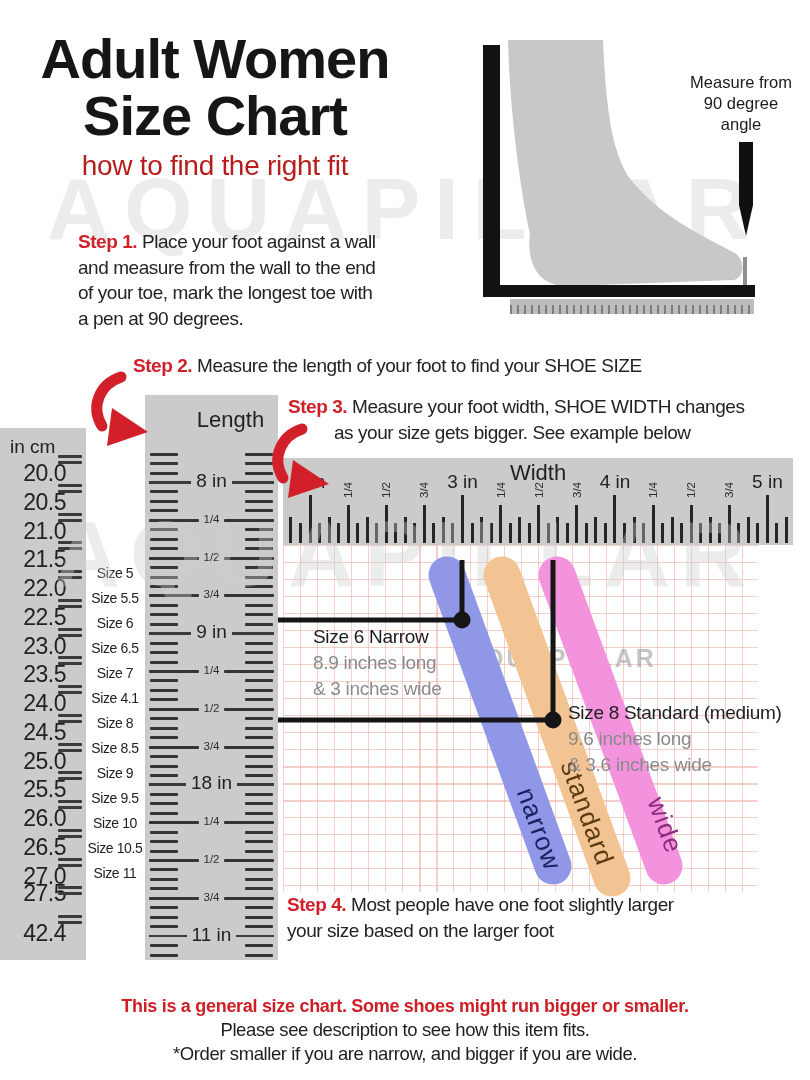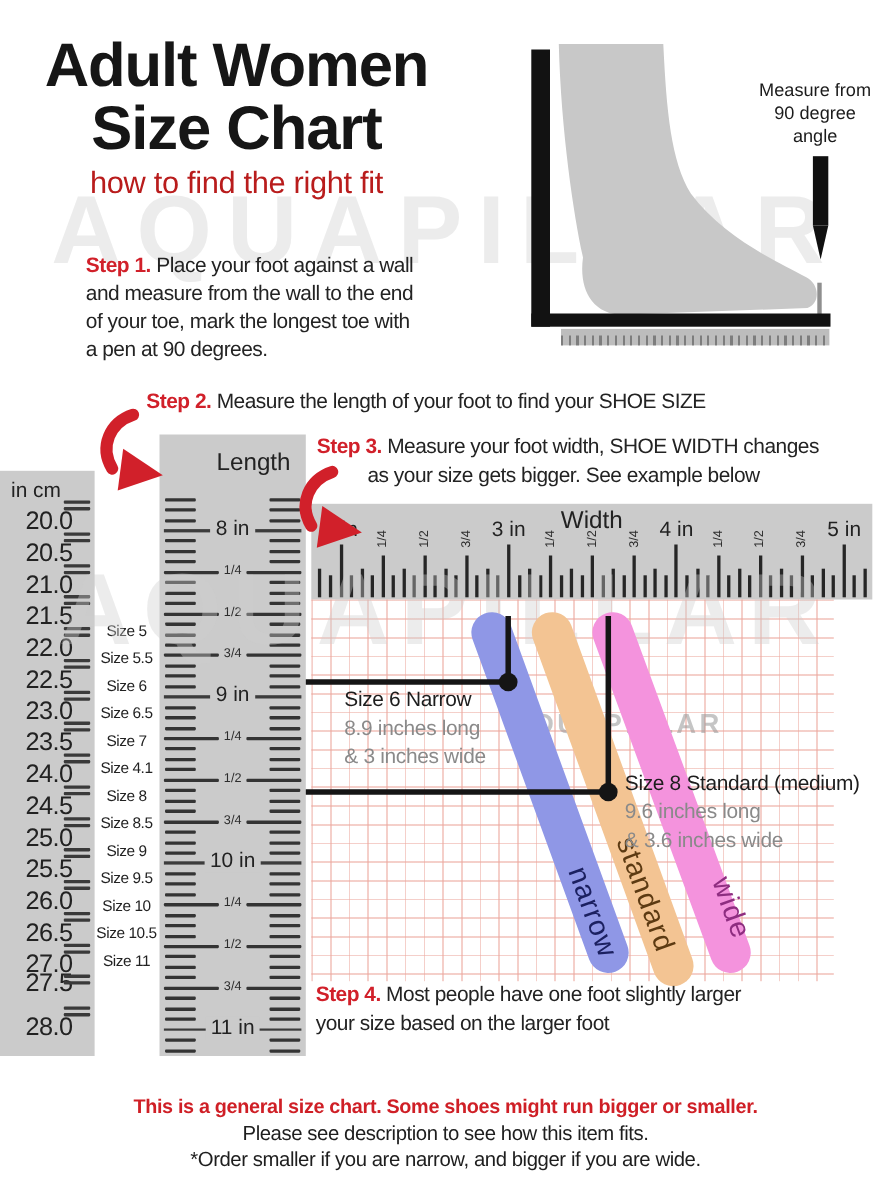--- a/index.html
+++ b/index.html
@@ -183,21 +183,21 @@
       <div class="cm-dash" style="top: 378px;"></div>
       <div class="cm-val" style="top: 405.75px;">26.5</div>
       <div class="cm-dash" style="top: 400.75px;"></div>
       <div class="cm-dash" style="top: 406.75px;"></div>
       <div class="cm-val" style="top: 434.5px;">27.0</div>
       <div class="cm-dash" style="top: 429.5px;"></div>
       <div class="cm-dash" style="top: 435.5px;"></div>
       <div class="cm-val" style="top: 452px;">27.5</div>
       <div class="cm-dash" style="top: 458.25px;"></div>
       <div class="cm-dash" style="top: 464.25px;"></div>
-      <div class="cm-val" style="top: 492px;">28.0</div>
+      <div class="cm-val" style="top: 492px;">42.4</div>
       <div class="cm-dash" style="top: 487px;"></div>
       <div class="cm-dash" style="top: 493px;"></div>
     </div>
 
   <div class="abs sizes-col" id="sizes-col">
       <div class="size-label" style="top: 565px;">Size 5</div>
       <div class="size-label" style="top: 590px;">Size 5.5</div>
       <div class="size-label" style="top: 615px;">Size 6</div>
       <div class="size-label" style="top: 640px;">Size 6.5</div>
       <div class="size-label" style="top: 665px;">Size 7</div>
@@ -283,21 +283,21 @@
       <div class="lr-dash" style="top: 350.6px; left: 4px; width: 50px;"></div>
       <div class="lr-dash" style="top: 350.6px; right: 4px; width: 50px;"></div>
       <div class="lr-frac" style="top: 344.6px;">3/4</div>
       <div class="lr-dash" style="top: 360.05px; left: 5px; width: 28px;"></div>
       <div class="lr-dash" style="top: 360.05px; right: 5px; width: 28px;"></div>
       <div class="lr-dash" style="top: 369.5px; left: 5px; width: 28px;"></div>
       <div class="lr-dash" style="top: 369.5px; right: 5px; width: 28px;"></div>
       <div class="lr-dash" style="top: 378.95px; left: 5px; width: 28px;"></div>
       <div class="lr-dash" style="top: 378.95px; right: 5px; width: 28px;"></div>
       <div class="lr-line" style="top: 388.4px;"></div>
-      <div class="lr-inch-label" style="top: 377.4px;"><span>10 in</span></div>
+      <div class="lr-inch-label" style="top: 377.4px;"><span>18 in</span></div>
       <div class="lr-dash" style="top: 397.85px; left: 5px; width: 28px;"></div>
       <div class="lr-dash" style="top: 397.85px; right: 5px; width: 28px;"></div>
       <div class="lr-dash" style="top: 407.3px; left: 5px; width: 28px;"></div>
       <div class="lr-dash" style="top: 407.3px; right: 5px; width: 28px;"></div>
       <div class="lr-dash" style="top: 416.75px; left: 5px; width: 28px;"></div>
       <div class="lr-dash" style="top: 416.75px; right: 5px; width: 28px;"></div>
       <div class="lr-dash" style="top: 426.2px; left: 4px; width: 50px;"></div>
       <div class="lr-dash" style="top: 426.2px; right: 4px; width: 50px;"></div>
       <div class="lr-frac" style="top: 420.2px;">1/4</div>
       <div class="lr-dash" style="top: 435.65px; left: 5px; width: 28px;"></div>

